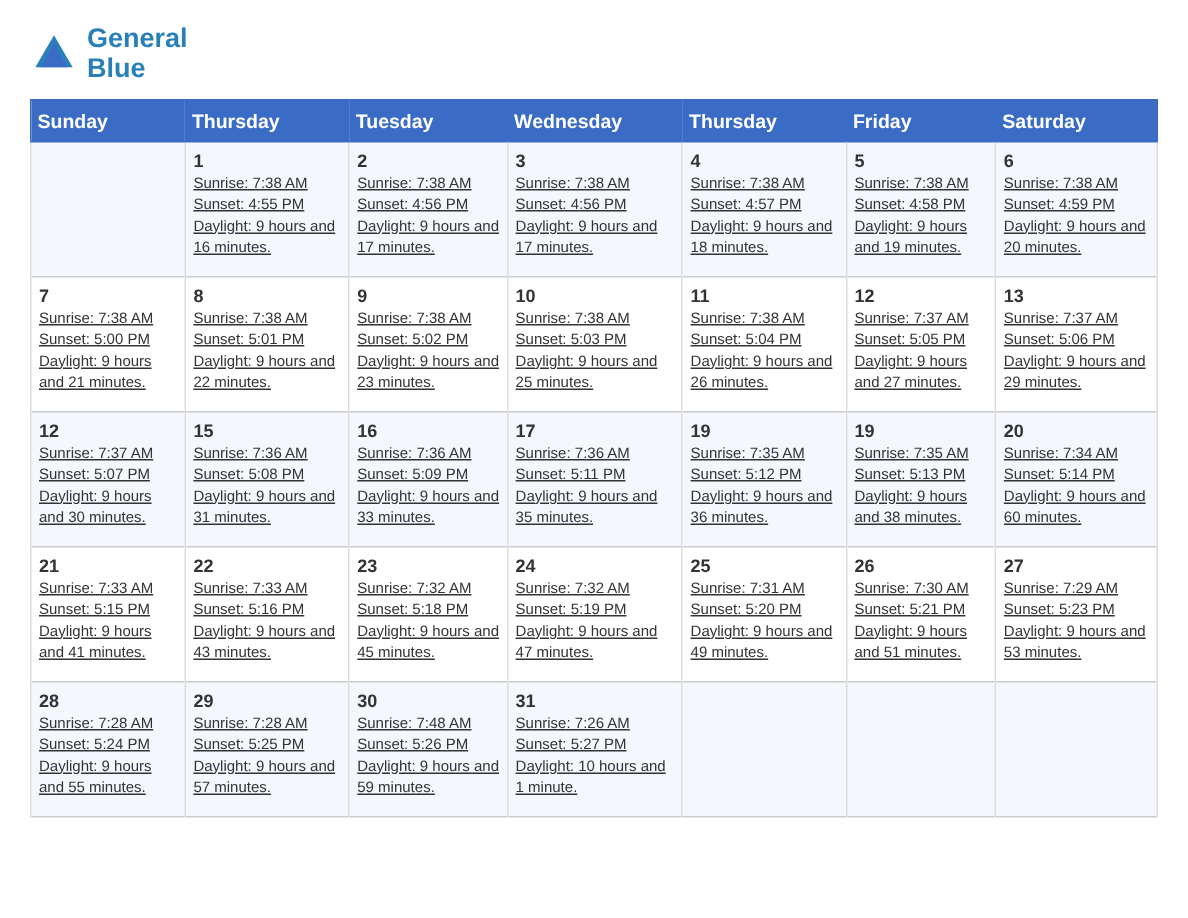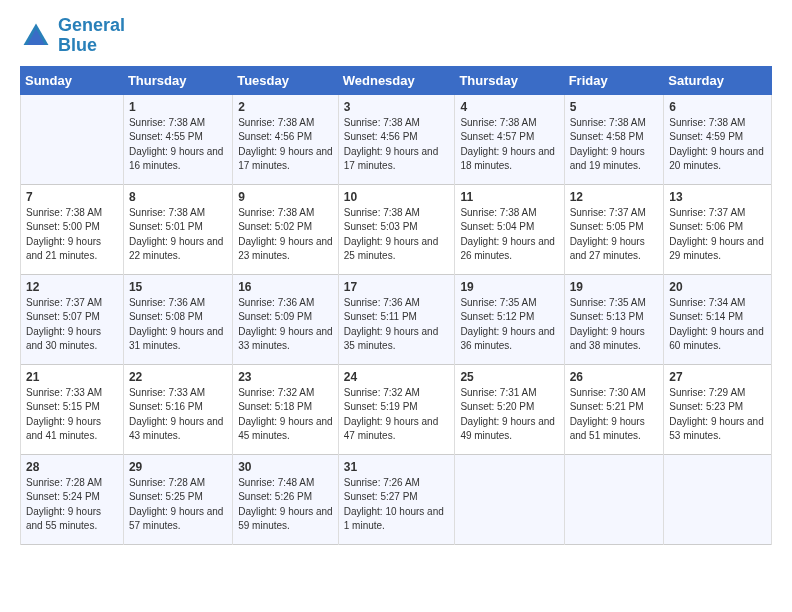--- a/index.html
+++ b/index.html
@@ -83,20 +83,21 @@
     .day-number {
       font-weight: bold;
       font-size: 12px;
       display: block;
       margin-bottom: 2px;
     }
     .day-info {
       font-size: 10px;
       line-height: 1.45;
       color: #333;
+      text-decoration: underline;
     }
   </style>
 </head>
 <body>
 
 <div class="header">
   <div class="logo">
     <svg class="logo-icon" viewBox="0 0 36 36">
       <polygon points="18,4 32,28 4,28" fill="#2980b9"></polygon>
       <polygon points="18,10 28,28 8,28" fill="#3a6cc6"></polygon>

